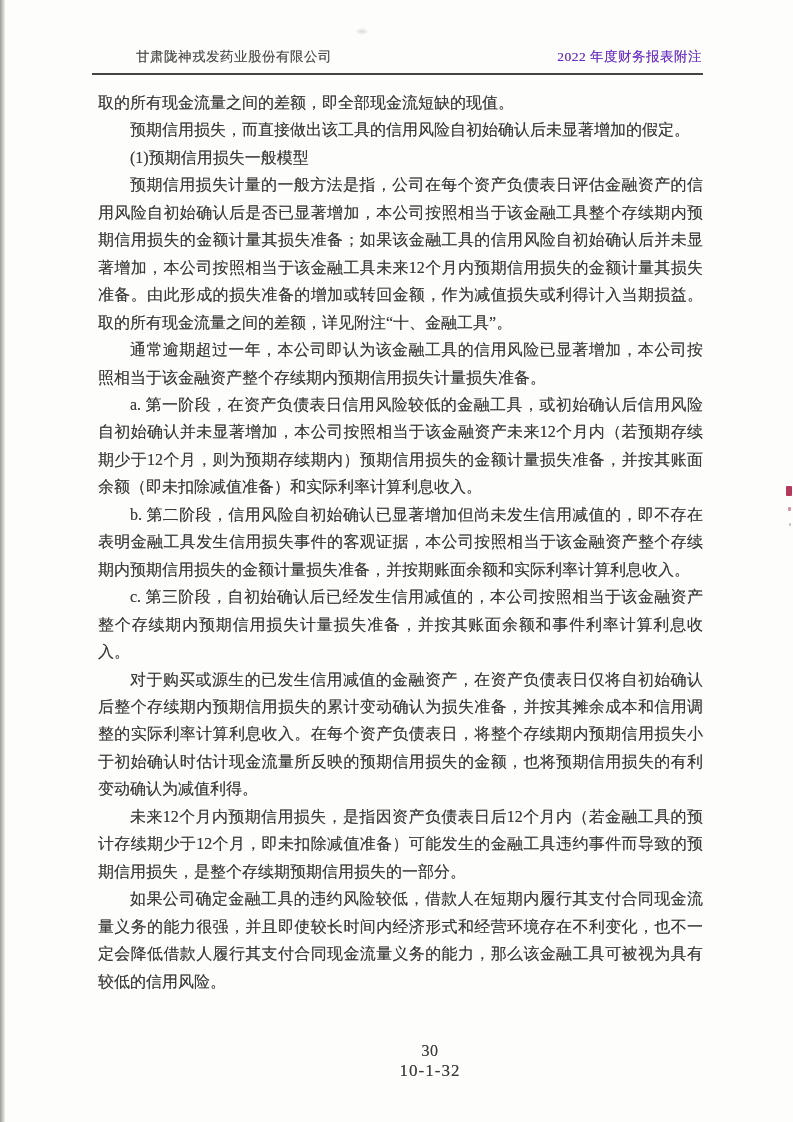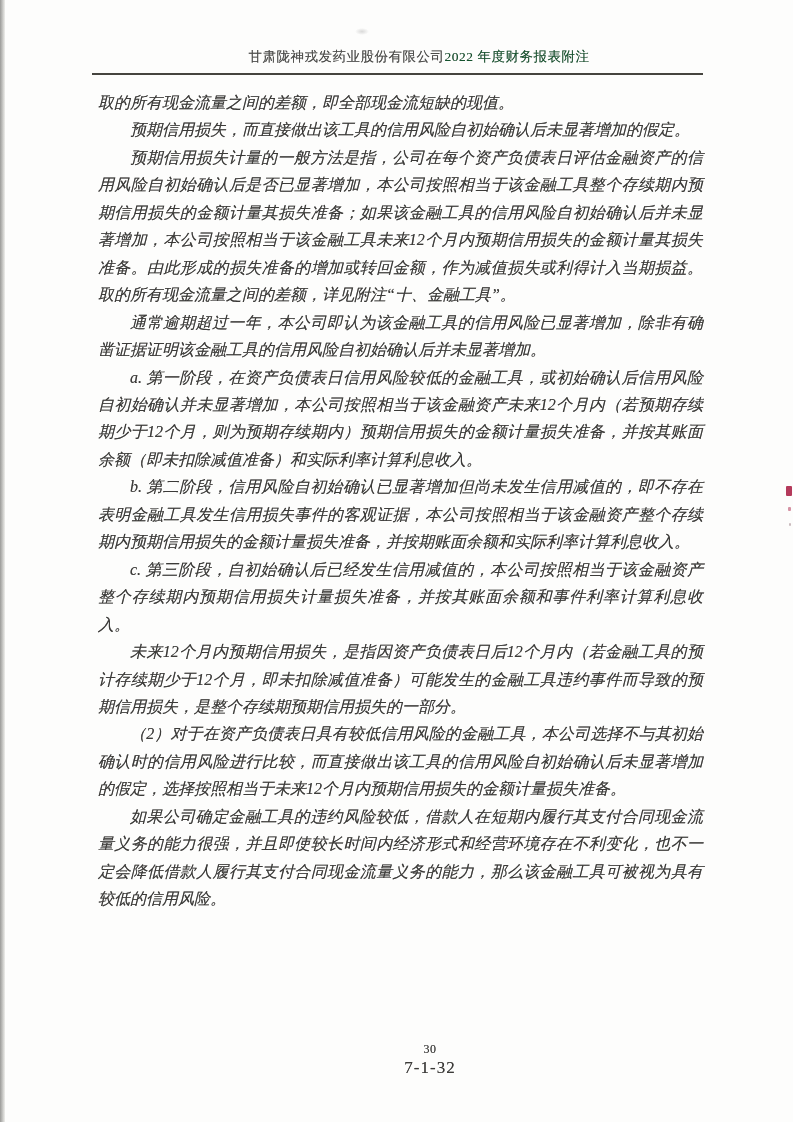--- a/index.html
+++ b/index.html
@@ -15,49 +15,49 @@
     position: absolute; left: 0; top: 0; width: 5px; height: 1122px;
     background: linear-gradient(to right, #9a9a98 0%, #c9c9c6 55%, #efefec 100%);
   }
   .scan-smudge {
     position: absolute; left: 355px; top: 28px; width: 14px; height: 7px;
     background: radial-gradient(ellipse at center, rgba(90,90,90,0.22), rgba(90,90,90,0) 70%);
     border-radius: 50%;
   }
   .header {
     position: absolute; left: 92px; top: 48px; width: 610px;
-    display: flex; justify-content: center; align-items: flex-end;
+    display: flex; justify-content: space-between; align-items: flex-end;
   }
   .header .company {
     padding-left: 44px;
     font-size: 13.5px; color: #4c4c4a; letter-spacing: 0.5px;
     text-shadow: 0 0 0.6px rgba(70,70,70,0.55);
   }
   .header .doc-title {
-    font-size: 13.5px; color: #14532d; letter-spacing: 0.5px;
+    font-size: 13.5px; color: #6d28d9; letter-spacing: 0.5px;
     text-shadow: 0 0 0.6px rgba(70,70,70,0.55);
   }
   .header-rule {
     position: absolute; left: 92px; top: 73px; width: 611px; height: 2px;
     background: #45443f;
   }
   .content {
     position: absolute; left: 98px; top: 89px; width: 605px;
     font-size: 16px; line-height: 27.45px; color: #3c3b39;
     text-align: justify;
     text-shadow: 0 0 0.55px rgba(55,55,55,0.6);
   }
-  .content p.para { text-indent: 0; font-style: italic; }
+  .content p.para { text-indent: 0; }
   .content p.para.indent { text-indent: 2em; }
   .footer {
     position: absolute; left: 360px; top: 1042px; width: 140px;
     text-align: center; color: #3c3b39;
   }
   .footer .page-number {
-    font-size: 12px; letter-spacing: 0.5px;
+    font-size: 16px; letter-spacing: 0.5px;
     text-shadow: 0 0 0.5px rgba(55,55,55,0.6);
   }
   .footer .page-code {
     font-size: 17px; letter-spacing: 1px; margin-top: 1px;
     text-shadow: 0 0 0.5px rgba(55,55,55,0.6);
   }
   .edge-mark-1 {
     position: absolute; right: 1px; top: 486px; width: 6px; height: 10px;
     background: #b43a5b; border-radius: 1px;
   }
@@ -78,30 +78,31 @@
 
 <div class="header">
   <span class="company">甘肃陇神戎发药业股份有限公司</span>
   <span class="doc-title">2022 年度财务报表附注</span>
 </div>
 <div class="header-rule"></div>
 
 <div class="content">
     <p class="para">取的所有现金流量之间的差额，即全部现金流短缺的现值。</p>
     <p class="para indent">预期信用损失，而直接做出该工具的信用风险自初始确认后未显著增加的假定。</p>
+    <p class="para indent">(1)预期信用损失一般模型</p>
     <p class="para indent">预期信用损失计量的一般方法是指，公司在每个资产负债表日评估金融资产的信用风险自初始确认后是否已显著增加，本公司按照相当于该金融工具整个存续期内预期信用损失的金额计量其损失准备；如果该金融工具的信用风险自初始确认后并未显著增加，本公司按照相当于该金融工具未来12个月内预期信用损失的金额计量其损失准备。由此形成的损失准备的增加或转回金额，作为减值损失或利得计入当期损益。取的所有现金流量之间的差额，详见附注“十、金融工具”。</p>
-    <p class="para indent">通常逾期超过一年，本公司即认为该金融工具的信用风险已显著增加，除非有确凿证据证明该金融工具的信用风险自初始确认后并未显著增加。</p>
+    <p class="para indent">通常逾期超过一年，本公司即认为该金融工具的信用风险已显著增加，本公司按照相当于该金融资产整个存续期内预期信用损失计量损失准备。</p>
     <p class="para indent">a. 第一阶段，在资产负债表日信用风险较低的金融工具，或初始确认后信用风险自初始确认并未显著增加，本公司按照相当于该金融资产未来12个月内（若预期存续期少于12个月，则为预期存续期内）预期信用损失的金额计量损失准备，并按其账面余额（即未扣除减值准备）和实际利率计算利息收入。</p>
     <p class="para indent">b. 第二阶段，信用风险自初始确认已显著增加但尚未发生信用减值的，即不存在表明金融工具发生信用损失事件的客观证据，本公司按照相当于该金融资产整个存续期内预期信用损失的金额计量损失准备，并按期账面余额和实际利率计算利息收入。</p>
     <p class="para indent">c. 第三阶段，自初始确认后已经发生信用减值的，本公司按照相当于该金融资产整个存续期内预期信用损失计量损失准备，并按其账面余额和事件利率计算利息收入。</p>
+    <p class="para indent">对于购买或源生的已发生信用减值的金融资产，在资产负债表日仅将自初始确认后整个存续期内预期信用损失的累计变动确认为损失准备，并按其摊余成本和信用调整的实际利率计算利息收入。在每个资产负债表日，将整个存续期内预期信用损失小于初始确认时估计现金流量所反映的预期信用损失的金额，也将预期信用损失的有利变动确认为减值利得。</p>
     <p class="para indent">未来12个月内预期信用损失，是指因资产负债表日后12个月内（若金融工具的预计存续期少于12个月，即未扣除减值准备）可能发生的金融工具违约事件而导致的预期信用损失，是整个存续期预期信用损失的一部分。</p>
-    <p class="para indent">（2）对于在资产负债表日具有较低信用风险的金融工具，本公司选择不与其初始确认时的信用风险进行比较，而直接做出该工具的信用风险自初始确认后未显著增加的假定，选择按照相当于未来12个月内预期信用损失的金额计量损失准备。</p>
     <p class="para indent">如果公司确定金融工具的违约风险较低，借款人在短期内履行其支付合同现金流量义务的能力很强，并且即使较长时间内经济形式和经营环境存在不利变化，也不一定会降低借款人履行其支付合同现金流量义务的能力，那么该金融工具可被视为具有较低的信用风险。</p>
   </div>
 
 <div class="footer">
   <div class="page-number">30</div>
-  <div class="page-code">7-1-32</div>
+  <div class="page-code">10-1-32</div>
 </div>
 
 <div class="edge-mark-1"></div>
 <div class="edge-mark-2"></div>
 <div class="edge-mark-3"></div>
 
 </body></html>

